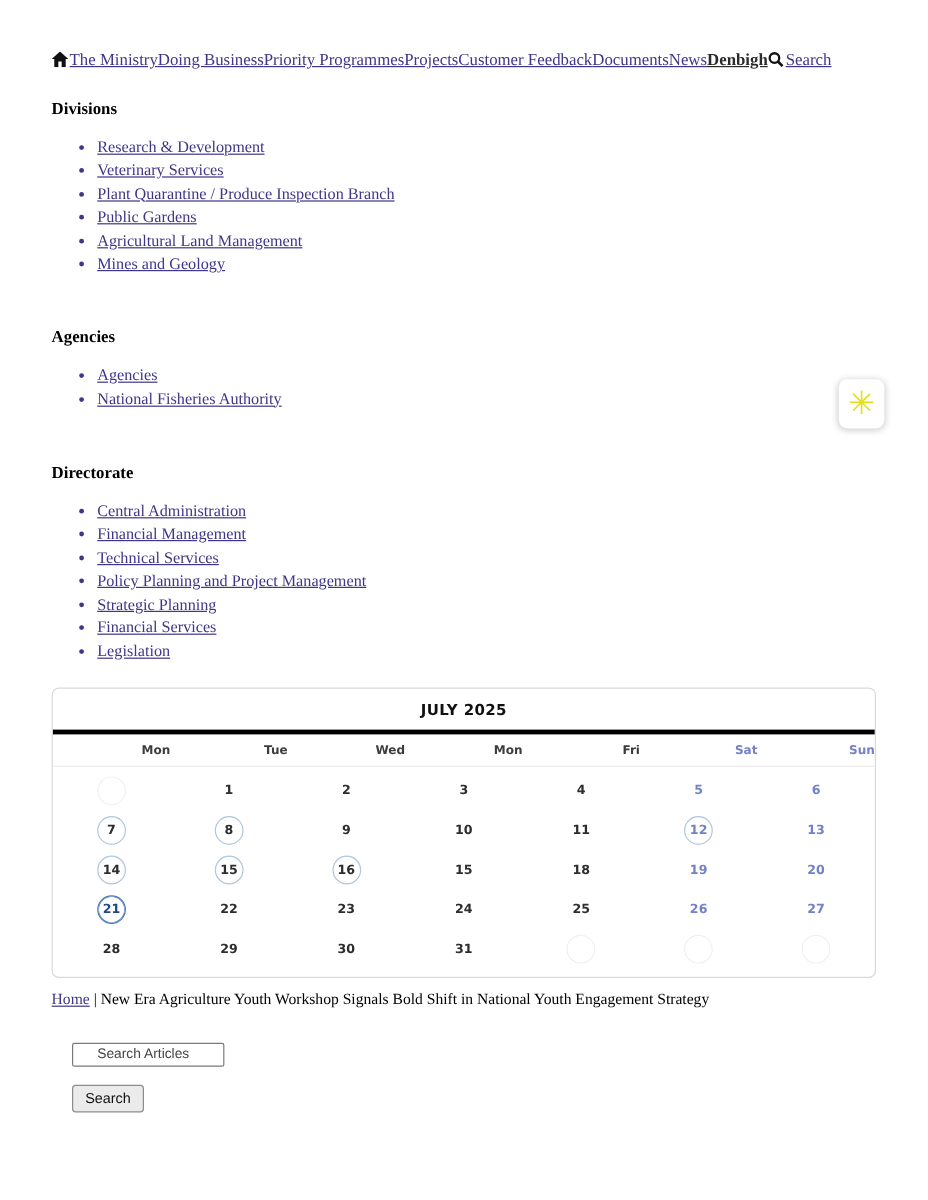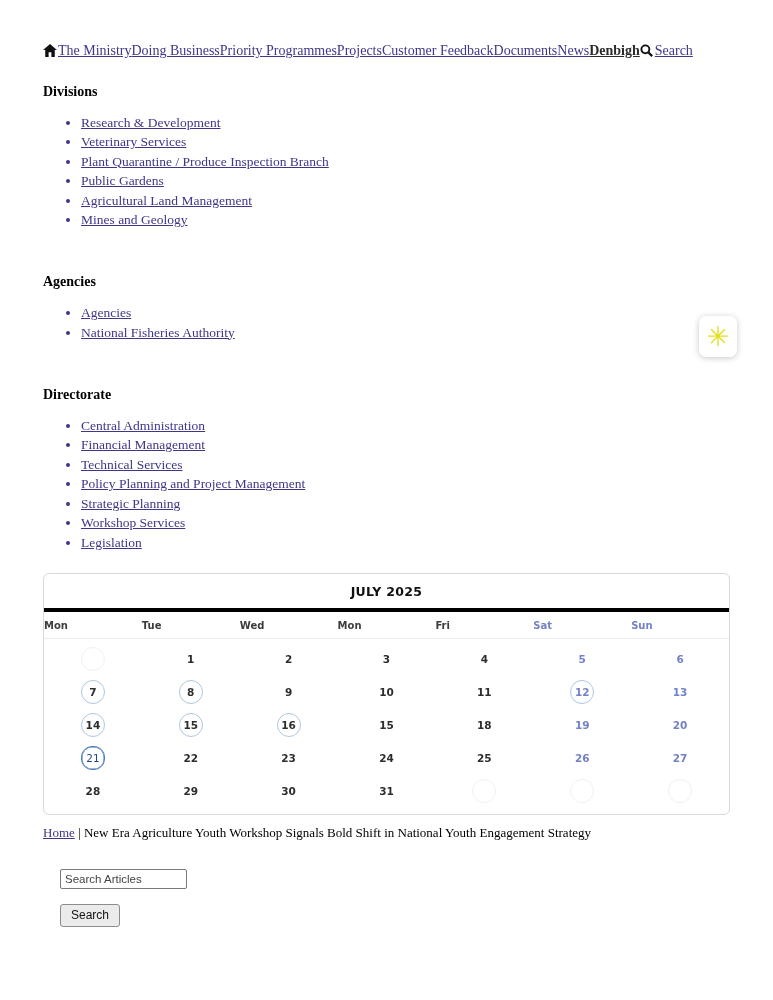--- a/index.html
+++ b/index.html
@@ -43,21 +43,21 @@
     text-align: center;
     font: 600 12.5px "DejaVu Sans", sans-serif;
     letter-spacing: .3px;
     color: #111;
     padding: 10px 0 9px;
     border-bottom: 4px solid #000000;
   }
   .cal-grid { display: grid; grid-template-columns: repeat(7, 1fr); }
   .cal-head { border-bottom: 1px solid #ececec; }
   .cal-dow {
-    text-align: left;
+    text-align: right;
     font: 600 10px "DejaVu Sans", sans-serif;
     color: #3c3c3c;
     padding: 8px 0 7px;
   }
   .cal-head .cal-dow:nth-child(6),
   .cal-head .cal-dow:nth-child(7) { color: #7381c6; }
   .cal-body { padding: 4px 0 6px; }
   .cal-cell { height: 33px; display: flex; align-items: center; justify-content: center; }
   .cal-day {
     width: 24px; height: 24px; border-radius: 50%;
@@ -66,33 +66,33 @@
     font: 600 10.5px "DejaVu Sans", sans-serif;
     color: #2d2d2d;
     cursor: default;
   }
   .cal-grid .cal-cell:nth-child(6) .cal-day,
   .cal-grid .cal-cell:nth-child(7) .cal-day { color: #7381c6; }
   .cal-day.circled { border-color: #aec6df; }
   .cal-day.selected {
     border-color: #4a79b8;
     box-shadow: inset 0 0 0 .5px #4a79b8;
-    color: #1f4a87; font-weight: 400; border-radius: 11px;
+    color: #1f4a87; font-weight: 700;
   }
   .cal-day.empty { border-color: #eef1f4; }
 
   
   .breadcrumb { margin-top: 10px; font-size: 13px; color: #000; }
   .breadcrumb a { color: #3f3688; text-decoration: underline; }
 
   
   .search-area { margin: 28px 0 0 17px; }
   .search-input {
     width: 127px; font: 11.5px "Liberation Sans", sans-serif;
-    padding: 3px 4px; border: 1px solid #7a7a7a; border-radius: 2px;
+    padding: 3px 20px; border: 1px solid #7a7a7a; border-radius: 2px;
     color: #222; background: #fff;
   }
   .search-input::placeholder { color: #444; opacity: 1; }
   .btn-row { margin-top: 15px; }
   .search-btn {
     font: 12px "Liberation Sans", sans-serif;
     color: #111;
     padding: 3px 10px 4px;
     background: #ebebeb;
     border: 1px solid #8c8c8c;
@@ -143,21 +143,21 @@
     <li><a href="#">National Fisheries Authority</a></li>
   </ul>
 
   <h2>Directorate</h2>
   <ul>
     <li><a href="#">Central Administration</a></li>
     <li><a href="#">Financial Management</a></li>
     <li><a href="#">Technical Services</a></li>
     <li><a href="#">Policy Planning and Project Management</a></li>
     <li><a href="#">Strategic Planning</a></li>
-    <li><a href="#">Workshop Services</a></li>
+    <li><a href="#">Financial Services</a></li>
     <li><a href="#">Legislation</a></li>
   </ul>
 
   <div class="calendar">
     <div class="cal-title">JULY 2025</div>
     <div class="cal-grid cal-head">
       <span class="cal-dow">Mon</span>
       <span class="cal-dow">Tue</span>
       <span class="cal-dow">Wed</span>
       <span class="cal-dow">Mon</span>

